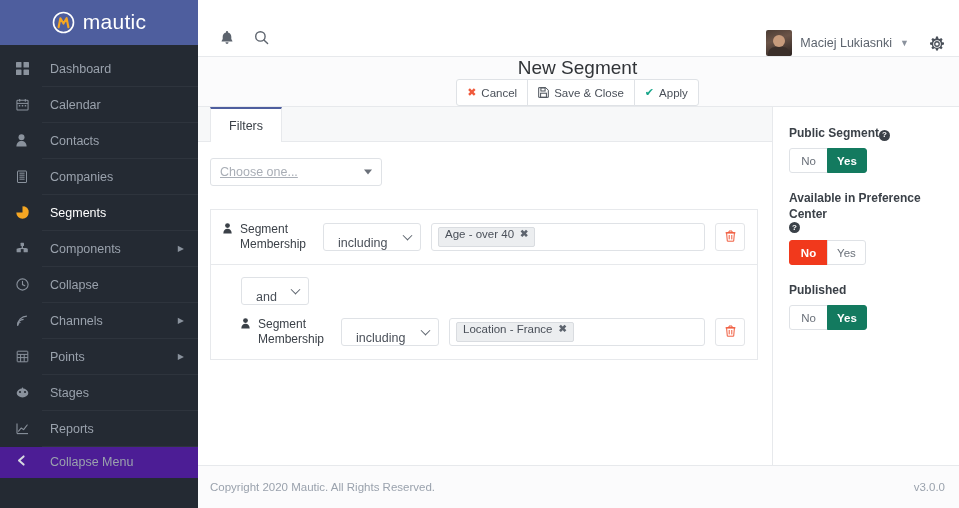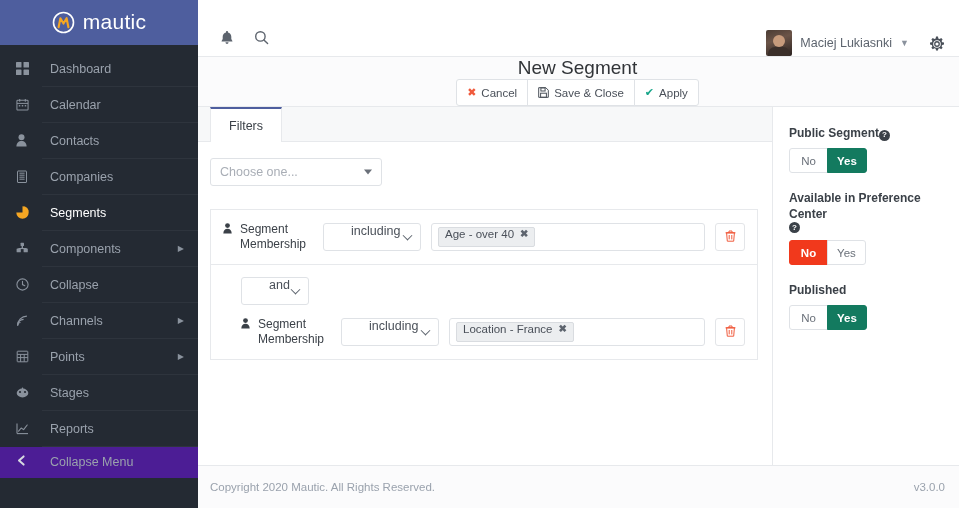--- a/index.html
+++ b/index.html
@@ -136,21 +136,21 @@
     background: #fff; color: #3b4148;
     border-color: #e7e9ec; border-top: 2px solid #4e5e9e;
     margin-bottom: -1px;
   }
 
   .content-inner { padding: 16px 14px 0 12px; flex: 1 1 auto; overflow: hidden; }
 
   .choose-select {
     width: 172px; height: 28px; border: 1px solid #dfe2e6; border-radius: 3px;
     background: #fff; display: flex; align-items: center; padding: 0 9px;
-    font-size: 12.5px; color: #a9aeb6; cursor: pointer; position: relative;
+    font-size: 12.5px; color: #a9aeb6; cursor: pointer; position: relative; text-decoration: underline;
   }
   .choose-select .tri {
     position: absolute; right: 9px; top: 50%; transform: translateY(-50%);
     width: 0; height: 0; border-left: 4px solid transparent;
     border-right: 4px solid transparent; border-top: 5px solid #6a7079;
   }
 
   
   .filters-wrap { margin-top: 23px; width: 548px; }
   .filter-card {
@@ -162,22 +162,22 @@
   .filter-row { display: flex; align-items: center; gap: 0; }
   .f-label {
     width: 100px; flex: 0 0 100px; font-size: 12px; color: #3b4148;
     line-height: 15px; display: flex; align-items: flex-start; gap: 6px;
   }
   .f-label .pico { color: #3b4148; flex: 0 0 11px; margin-top: 1px; }
   .f-label .txt { display: block; }
 
   .sel {
     height: 28px; border: 1px solid #dfe2e6; border-radius: 3px; background: #fff;
-    font-size: 12.5px; color: #4a5059; display: flex; align-items: flex-start;
-    padding: 0 26px 0 27px; position: relative; cursor: pointer; white-space: nowrap;
+    font-size: 12.5px; color: #4a5059; display: flex; align-items: flex-end;
+    padding: 0 26px 0 14px; position: relative; cursor: pointer; white-space: nowrap;
   }
   .sel .chev {
     position: absolute; right: 9px; top: 50%; width: 7px; height: 7px;
     border-right: 1.6px solid #5d646e; border-bottom: 1.6px solid #5d646e;
     transform: translateY(-70%) rotate(45deg);
   }
   .sel-op { width: 98px; flex: 0 0 98px; }
   .sel-and { width: 68px; flex: 0 0 68px; margin-bottom: 12px; }
 
   .tagbox {

